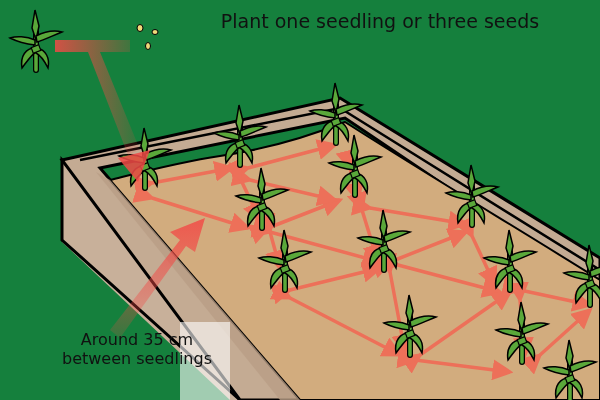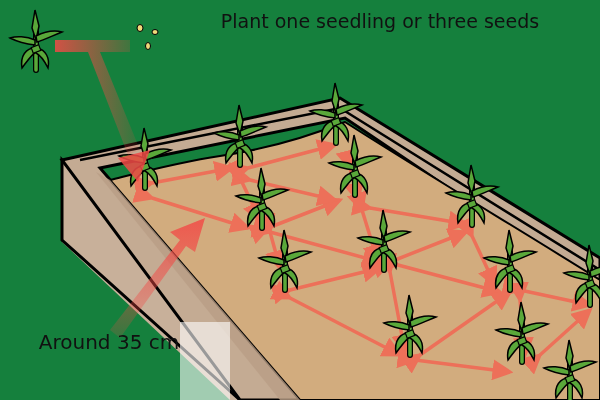--- a/index.html
+++ b/index.html
@@ -1,20 +1,20 @@
 <!DOCTYPE html>
 <html><head>
 <meta charset="utf-8">
 <style>
   html, body { margin:0; padding:0; background:#ffffff; }
   .stage { position:relative; width:600px; height:400px; overflow:hidden; background:#15803d; font-family:"DejaVu Sans", sans-serif; }
   svg.scene { position:absolute; left:0; top:0; }
   .caption { position:absolute; color:#111; font-family:"DejaVu Sans", sans-serif; text-align:center; line-height:1.2; }
   .caption-top { left:170px; top:10px; width:420px; font-size:19px; }
-  .caption-bottom { left:4px; top:330px; width:210px; font-size:20px; }
+  .caption-bottom { left:32px; top:330px; width:210px; font-size:16px; }
   .caption-bottom-bg { position:absolute; left:180px; top:322px; width:50px; height:78px; background:rgba(255,255,255,0.6); }
 </style>
 </head>
 <body>
 
 <div class="stage">
   <svg class="scene" width="600" height="400" viewBox="0 0 600 400">
     <defs>
       <g id="plant">
         <path d="M0,0 L0,-38" stroke="#000" stroke-width="6" stroke-linecap="round"></path>
@@ -105,14 +105,15 @@
     </g>
   </svg>
 
   <div class="caption caption-top">
     <div>Plant one seedling or three seeds</div>
   </div>
 
   <div class="caption-bottom-bg"></div>
   <div class="caption caption-bottom">
     <div>Around 35 cm</div>
+    <div>between seedlings</div>
   </div>
 </div>
 
 </body></html>

